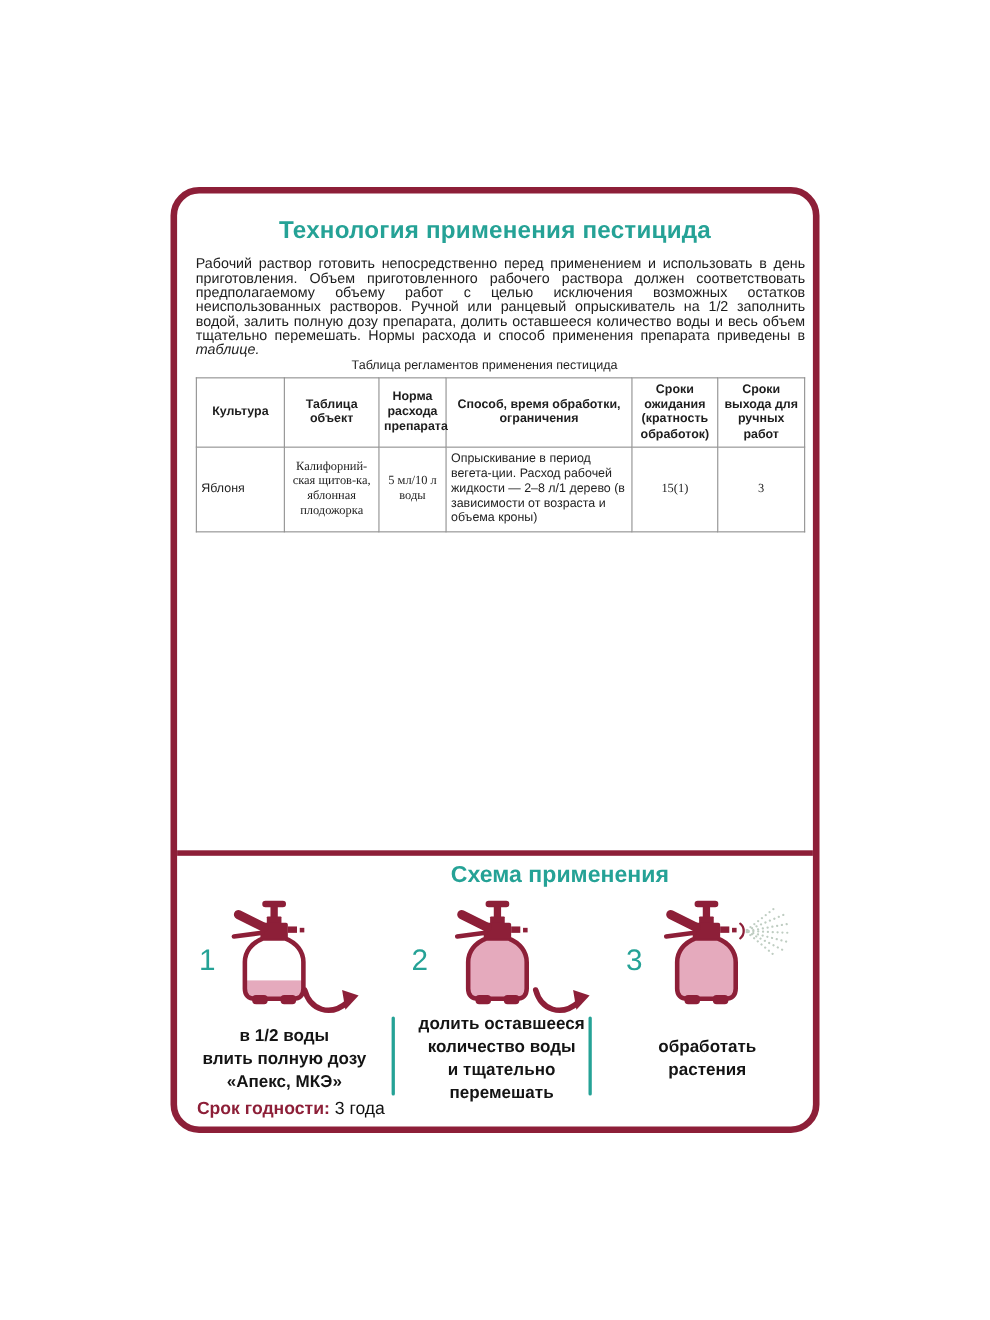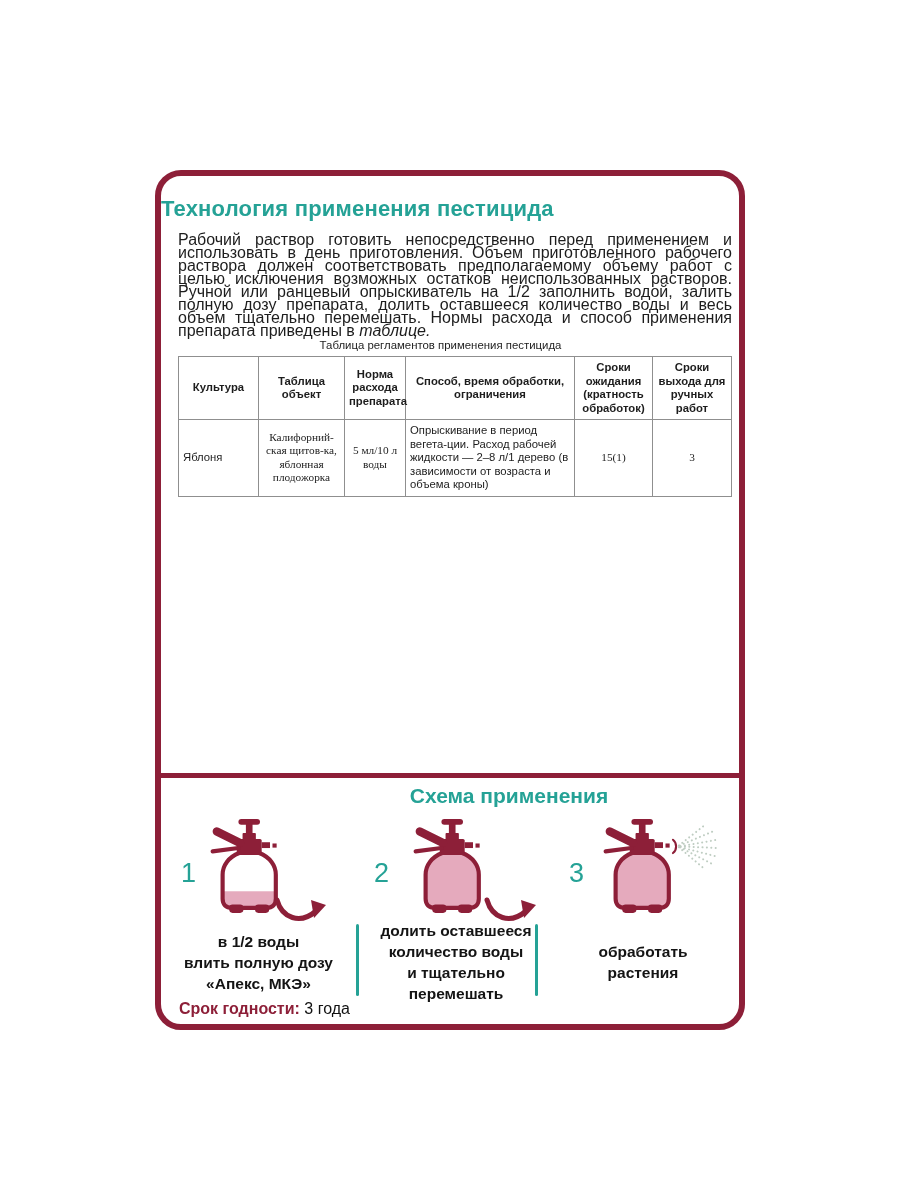--- a/index.html
+++ b/index.html
@@ -21,28 +21,29 @@
   .card {
     position: absolute;
     left: 155px; top: 170px;
     width: 590px; height: 860px;
     background: #fff;
     border: 6px solid var(--maroon, #8d1f38);
     border-radius: 26px;
   }
   .main-title {
     margin-top: 20px;
+    text-align: center;
     font-size: 22px;
     font-weight: 800;
     letter-spacing: .2px;
     color: var(--teal, #25a296);
   }
   .intro {
     margin: 11px 7px 0 17px;
-    font-size: 16px;
+    font-size: 13px;
     line-height: 13px;
     text-align: justify;
     color: var(--text, #1d1d1d);
   }
   .intro .it { font-style: italic; }
   .table-caption {
     margin: 2px 19px 0 0;
     text-align: center;
     font-size: 11.4px;
   }

